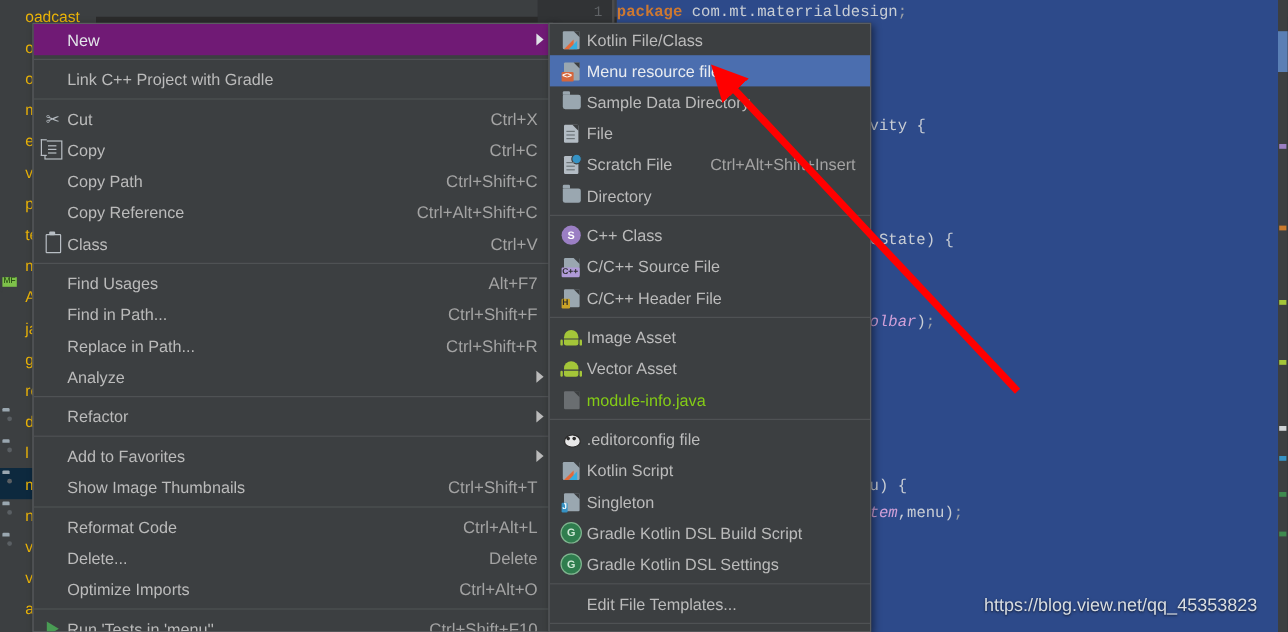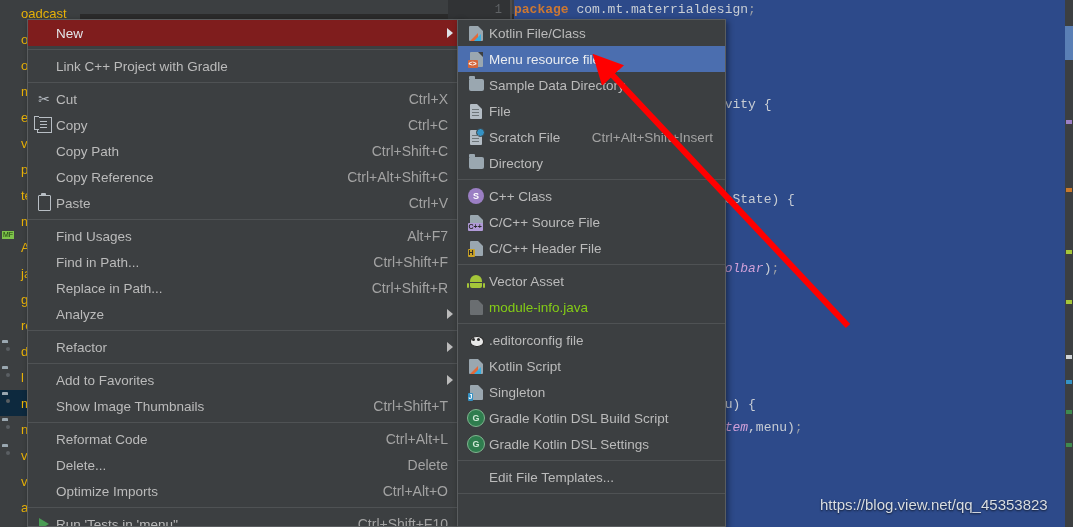--- a/index.html
+++ b/index.html
@@ -42,21 +42,21 @@
   #scrollthumb{position:absolute;right:0;top:26px;width:8px;height:34px;background:#5a7fb5;}
 
   
   #ctxmenu{
     position:absolute;left:27px;top:19px;width:434px;height:508px;
     background:#3c3f41;border:1px solid #5a5d5f;box-sizing:border-box;
     box-shadow:2px 2px 6px rgba(0,0,0,.45);overflow:hidden;
   }
   .mi{height:26px;display:flex;align-items:center;position:relative;box-sizing:border-box;
       color:#bbbbbb;font-size:13.5px;padding-left:4px;}
-  .mi.hl{background:#7f1d1d;color:#e3e6ea;}
+  .mi.hl{background:#701a75;color:#e3e6ea;}
   .mi .ico{width:24px;flex:0 0 24px;display:flex;align-items:center;justify-content:center;height:24px;}
   .mi .lbl{flex:1 1 auto;white-space:nowrap;}
   .mi .acc{margin-left:auto;padding-right:12px;color:#a3a3a3;font-size:14px;white-space:nowrap;}
   .mi .arrow{position:absolute;right:7px;top:50%;transform:translateY(-50%);
       width:0;height:0;border-style:solid;border-width:5px 0 5px 6px;border-color:transparent transparent transparent #bbbbbb;}
   .mi.hl .arrow{border-left-color:#dfe3e8;}
   .sep{height:1px;background:#4f5254;margin:3px 0;}
 
   
   .ico-scissors{font-size:14px;color:#b8bec4;line-height:1;}
@@ -273,21 +273,21 @@
       </div>
       <div class="mi">
         <span class="ico"></span>
         <span class="lbl">Copy Reference</span>
         <span class="acc">Ctrl+Alt+Shift+C</span>
       </div>
       <div class="mi">
         <span class="ico">
           <span class="ico-paste"></span>
         </span>
-        <span class="lbl">Paste</span>
+        <span class="lbl">Class</span>
         <span class="acc">Ctrl+V</span>
       </div>
       <div class="sep"></div>
       <div class="mi">
         <span class="ico"></span>
         <span class="lbl">Find Usages</span>
         <span class="acc">Alt+F7</span>
       </div>
       <div class="mi">
         <span class="ico"></span>
@@ -408,20 +408,31 @@
       </div>
       <div class="si">
         <span class="ico">
           <span class="fileico">
             <span class="badge hbadge">H</span>
           </span>
         </span>
         <span class="lbl">C/C++ Header File</span>
       </div>
       <div class="sep"></div>
+      <div class="si">
+        <span class="ico">
+          <span class="droid">
+            <span class="head"></span>
+            <span class="body"></span>
+            <span class="la"></span>
+            <span class="ra"></span>
+          </span>
+        </span>
+        <span class="lbl">Image Asset</span>
+      </div>
       <div class="si">
         <span class="ico">
           <span class="droid">
             <span class="head"></span>
             <span class="body"></span>
             <span class="la"></span>
             <span class="ra"></span>
           </span>
         </span>
         <span class="lbl">Vector Asset</span>

